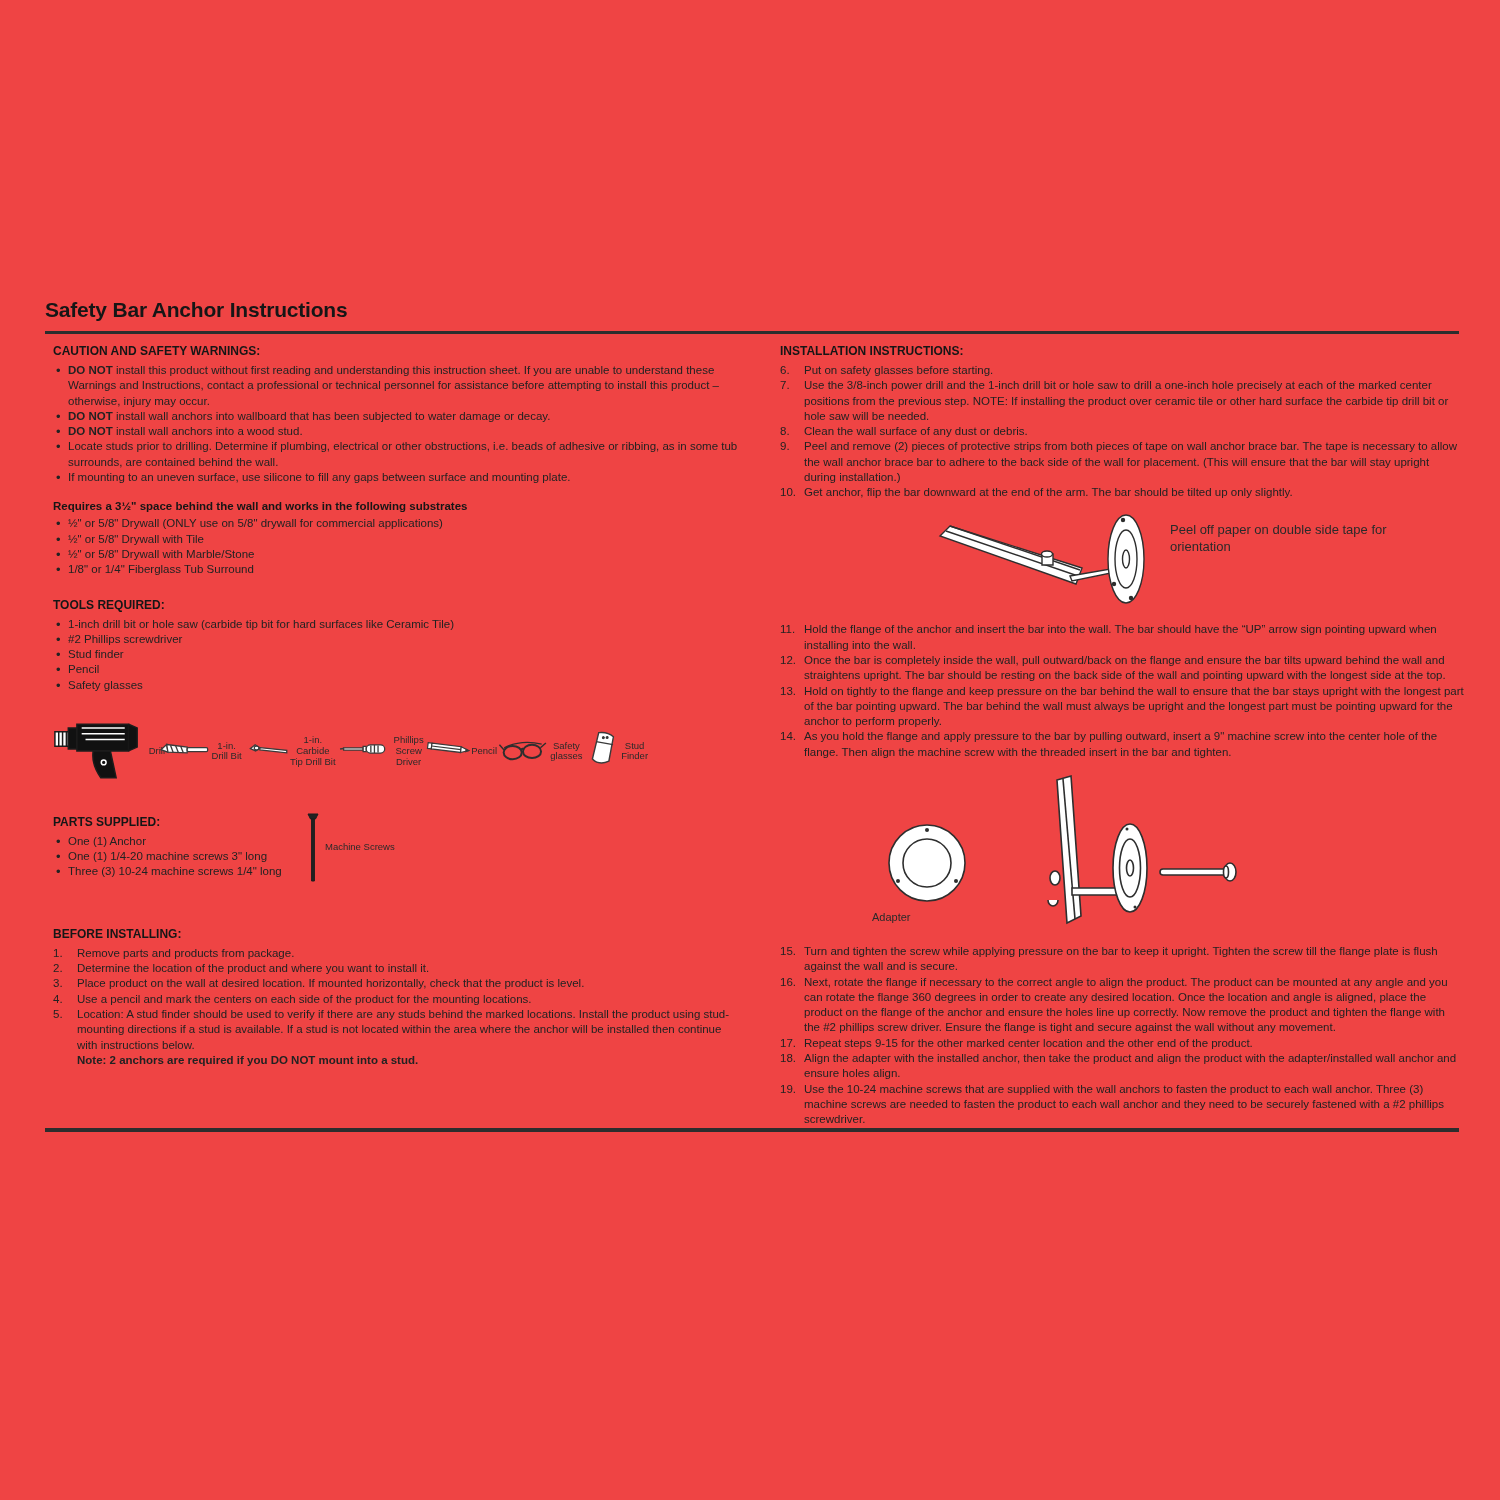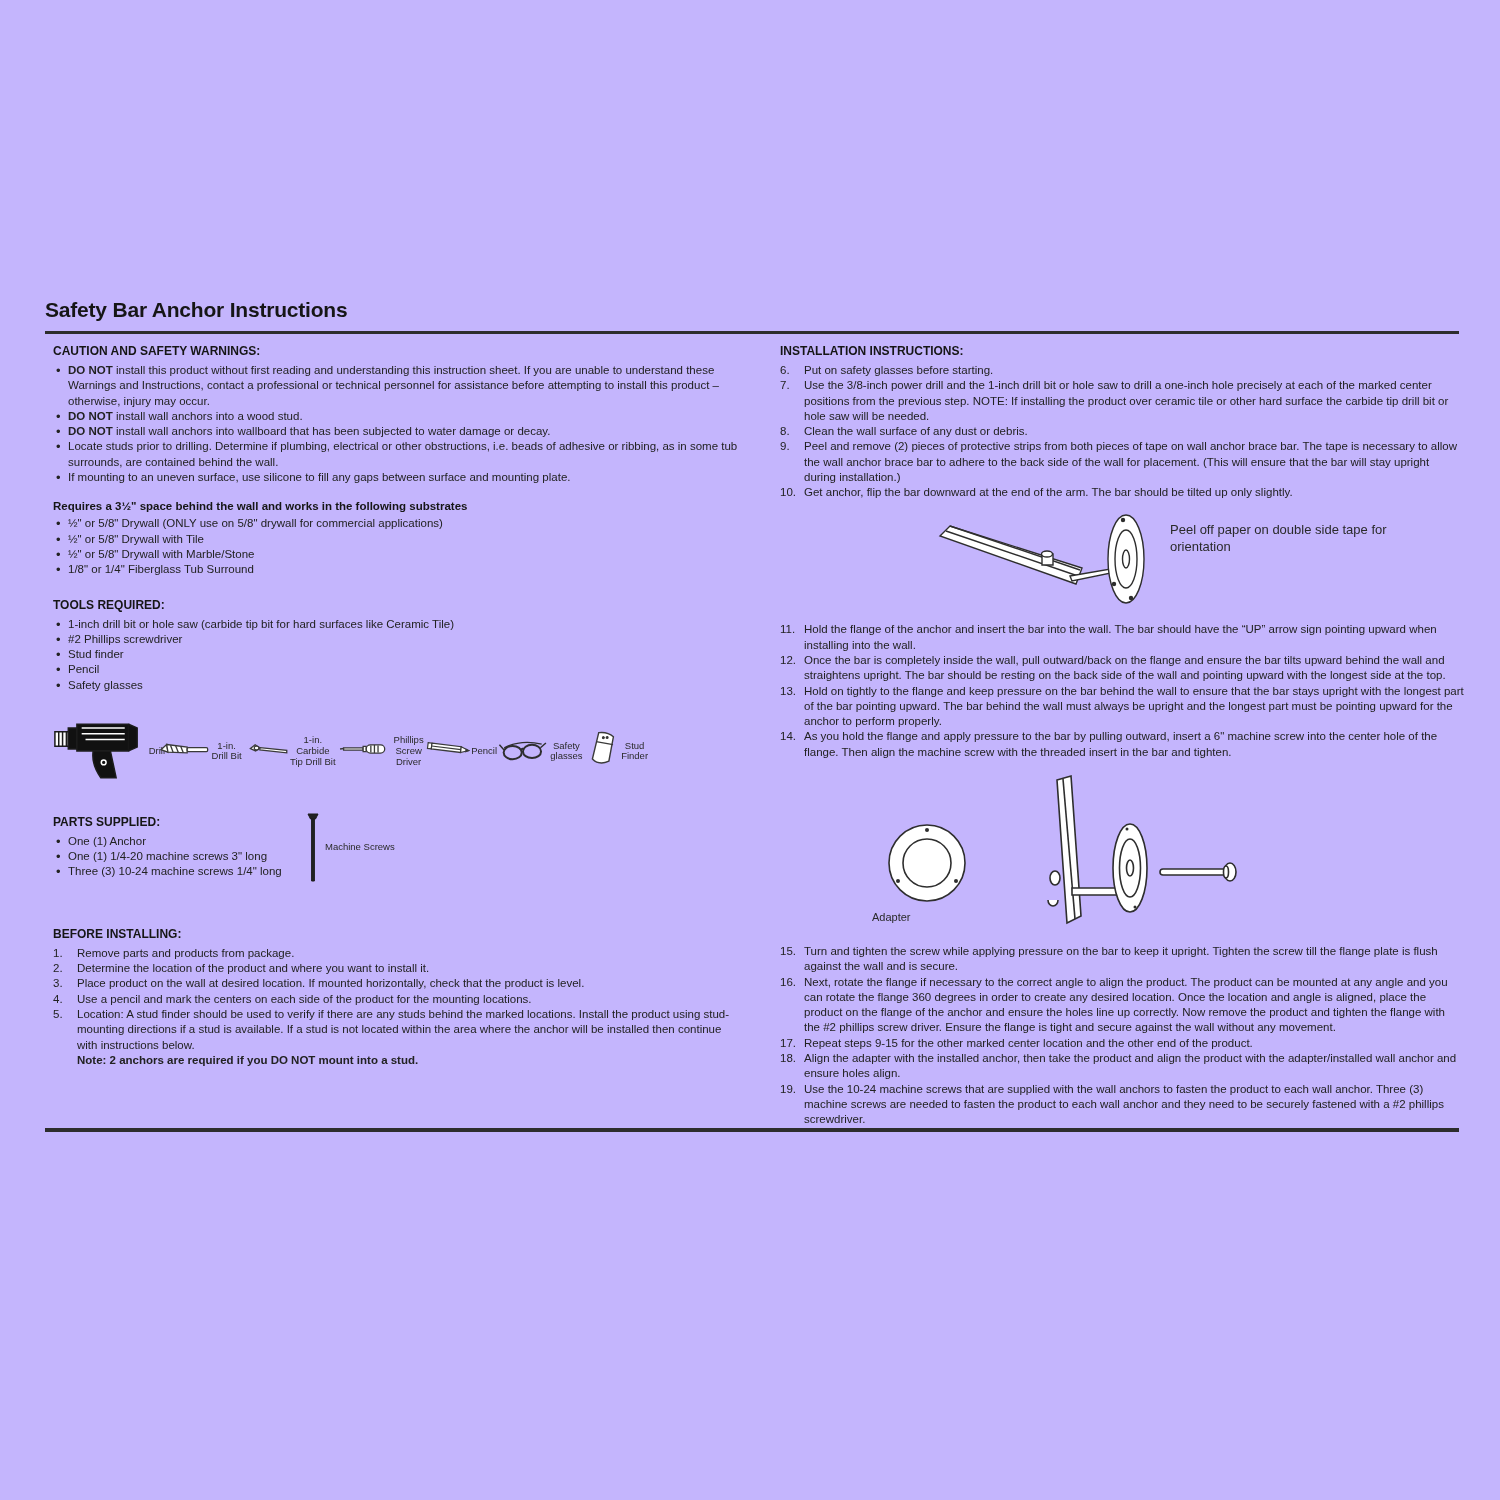--- a/index.html
+++ b/index.html
@@ -1,17 +1,17 @@
 <!DOCTYPE html>
 <html><head>
 <meta charset="utf-8">
 <style>
   html,body{margin:0;padding:0;background:#ffffff;}
   .page{
-    position:relative;width:1500px;height:1500px;background:#c4b5fd;
+    position:relative;width:1500px;height:1500px;background:#ef4444;
     color:#222;font-family:"Liberation Sans", sans-serif;
     font-size:11.5px;line-height:1.33;overflow:hidden;
   }
   .doc-title{
     position:absolute;left:45px;top:296px;margin:0;
     font-size:21px;font-weight:bold;letter-spacing:-0.2px;color:#161616;
   }
   .rule-top{position:absolute;left:45px;top:331px;width:1414px;height:3px;background:#2d2d2d;}
   .rule-bottom{position:absolute;left:45px;top:1128px;width:1414px;height:4px;background:#2d2d2d;}
   .col{position:absolute;top:344px;}
@@ -55,22 +55,22 @@
 
   <h1 class="doc-title">Safety Bar Anchor Instructions</h1>
   <div class="rule-top"></div>
   <div class="rule-bottom"></div>
 
   <div class="col col-left">
 
     <h2 class="sec-head">CAUTION AND SAFETY WARNINGS:</h2>
     <ul class="blist">
       <li><b>DO NOT</b><span> install this product without first reading and understanding this instruction sheet. If you are unable to understand these Warnings and Instructions, contact a professional or technical personnel for assistance before attempting to install this product – otherwise, injury may occur.</span></li>
+      <li><b>DO NOT</b><span> install wall anchors into wallboard that has been subjected to water damage or decay.</span></li>
       <li><b>DO NOT</b><span> install wall anchors into a wood stud.</span></li>
-      <li><b>DO NOT</b><span> install wall anchors into wallboard that has been subjected to water damage or decay.</span></li>
       <li><b></b><span>Locate studs prior to drilling.  Determine if plumbing, electrical or other obstructions, i.e. beads of adhesive or ribbing, as in some tub surrounds, are contained behind the wall.</span></li>
       <li><b></b><span>If mounting to an uneven surface, use silicone to fill any gaps between surface and mounting plate.</span></li>
     </ul>
 
     <div class="gap14"></div>
 
     <h3 class="sub-head">Requires a 3½" space behind the wall and works in the following substrates</h3>
     <ul class="blist">
       <li>½" or 5/8" Drywall (ONLY use on 5/8" drywall for commercial applications)</li>
       <li>½" or 5/8" Drywall with Tile</li>
@@ -292,21 +292,21 @@
       <li>
           <span class="num">12.</span>
           <span class="txt">Once the bar is completely inside the wall, pull outward/back on the flange and ensure the bar tilts upward behind the wall and straightens upright. The bar should be resting on the back side of the wall and pointing upward with the longest side at the top.</span>
         </li>
       <li>
           <span class="num">13.</span>
           <span class="txt">Hold on tightly to the flange and keep pressure on the bar behind the wall to ensure that the bar stays upright with the longest part of the bar pointing upward. The bar behind the wall must always be upright and the longest part must be pointing upward for the anchor to perform properly.</span>
         </li>
       <li>
           <span class="num">14.</span>
-          <span class="txt">As you hold the flange and apply pressure to the bar by pulling outward, insert a 6" machine screw into the center hole of the flange. Then align the machine screw with the threaded insert in the bar and tighten.</span>
+          <span class="txt">As you hold the flange and apply pressure to the bar by pulling outward, insert a 9" machine screw into the center hole of the flange. Then align the machine screw with the threaded insert in the bar and tighten.</span>
         </li>
     </ol>
 
     <div class="fig2">
       <svg class="art" width="400" height="165" viewBox="0 0 400 165">
         <g stroke="#2e2e2e" stroke-width="1.6" fill="#fff">
 
           <circle cx="85" cy="95" r="38"></circle>
           <circle cx="85" cy="95" r="24"></circle>
           <circle cx="85" cy="62" r="2" fill="#2e2e2e" stroke="none"></circle>

